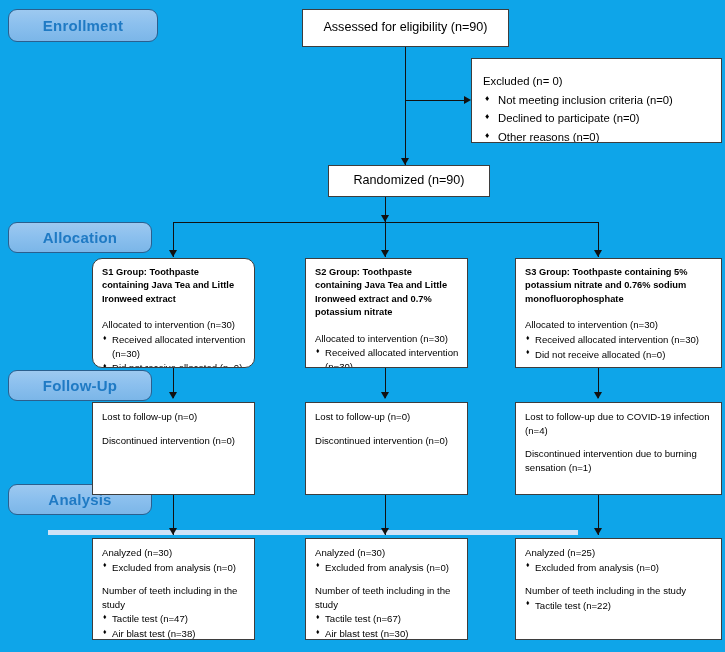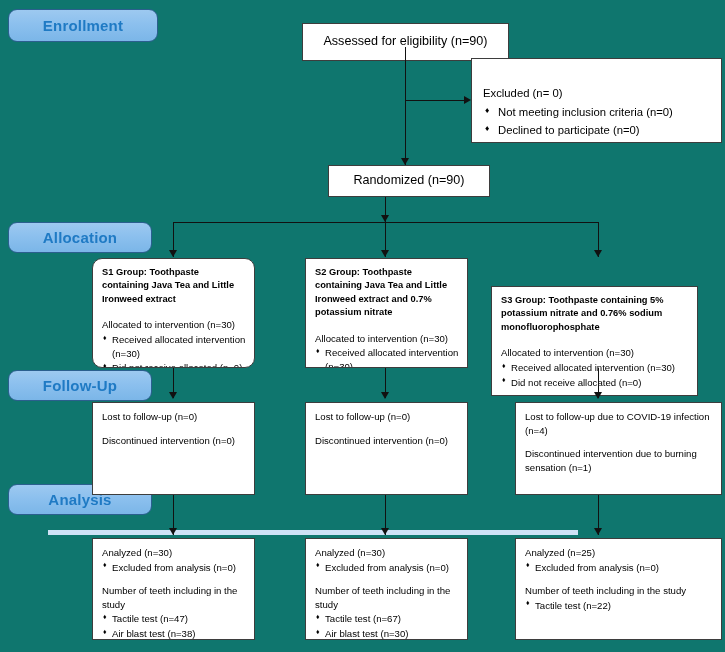--- a/index.html
+++ b/index.html
@@ -9,21 +9,21 @@
     background: #ffffff;
   }
   body {
     font-family: "Liberation Sans", sans-serif;
     color: #000000;
   }
   #diagram {
     position: relative;
     width: 725px;
     height: 652px;
-    background: #0f766e;
+    background: #0ea5e9;
     overflow: hidden;
   }
 
   
   .stage-pill {
     position: absolute;
     box-sizing: border-box;
     background: linear-gradient(180deg, #9dc9f0 0%, #8cc0ee 45%, #7bb6e8 100%);
     border: 1.5px solid #2b5f8e;
     border-radius: 9px;
@@ -90,21 +90,21 @@
     content: "\2666";
     position: absolute;
     left: 1px;
     top: -0.5px;
     font-size: 7px;
     color: #000;
   }
   .node.excluded {
     font-size: 11.3px;
     line-height: 1.55;
-    padding: 26px 8px 6px 11px;
+    padding: 14px 8px 6px 11px;
   }
   .node.excluded li {
     padding-left: 15px;
   }
   .node.excluded li::before {
     font-size: 8.5px;
     left: 2px;
     top: 0;
   }
 
@@ -151,21 +151,21 @@
 
   <div class="stage-pill" style="left:8px; top:370px; width:144px; height:31px;">
     <span>Follow-Up</span>
   </div>
 
   <div class="stage-shadow" style="left:48px; top:530px; width:530px;"></div>
   <div class="stage-pill" style="left:8px; top:484px; width:144px; height:31px;">
     <span>Analysis</span>
   </div>
 
-  <div class="node center" style="left:302px; top:23px; width:207px; height:38px;align-items:center;">
+  <div class="node center" style="left:302px; top:9px; width:207px; height:38px;align-items:center;">
     <span>Assessed for eligibility (n=90)</span>
   </div>
 
   <div class="vline" style="left:405px; top:47px; height:118px;"></div>
   <div class="arrow-down" style="left:400.5px; top:158px;"></div>
 
   <div class="hline" style="left:405px; top:100px; width:59px;"></div>
   <div class="arrow-right" style="left:464px; top:95.5px;"></div>
 
   <div class="node excluded" style="left:471px; top:58px; width:251px; height:85px;">
@@ -205,21 +205,21 @@
 
   <div class="node" style="left:305px; top:258px; width:163px; height:110px;">
     <span class="hdr">S2 Group: Toothpaste containing Java Tea and Little Ironweed extract and 0.7% potassium nitrate</span>
     <span class="line">Allocated to intervention (n=30)</span>
     <ul>
       <li>Received allocated intervention (n=30)</li>
 
     </ul>
   </div>
 
-  <div class="node" style="left:491px; top:258px; width:207px; height:110px;margin-top:28px;">
+  <div class="node" style="left:515px; top:258px; width:207px; height:110px;">
     <span class="hdr">S3 Group: Toothpaste containing 5% potassium nitrate and 0.76% sodium monofluorophosphate</span>
     <span class="line">Allocated to intervention (n=30)</span>
     <ul>
       <li>Received allocated intervention (n=30)</li>
       <li>Did not receive allocated (n=0)</li>
     </ul>
   </div>
 
   <div class="vline" style="left:173px; top:368px; height:30px;"></div>
   <div class="arrow-down" style="left:168.5px; top:392px;"></div>

